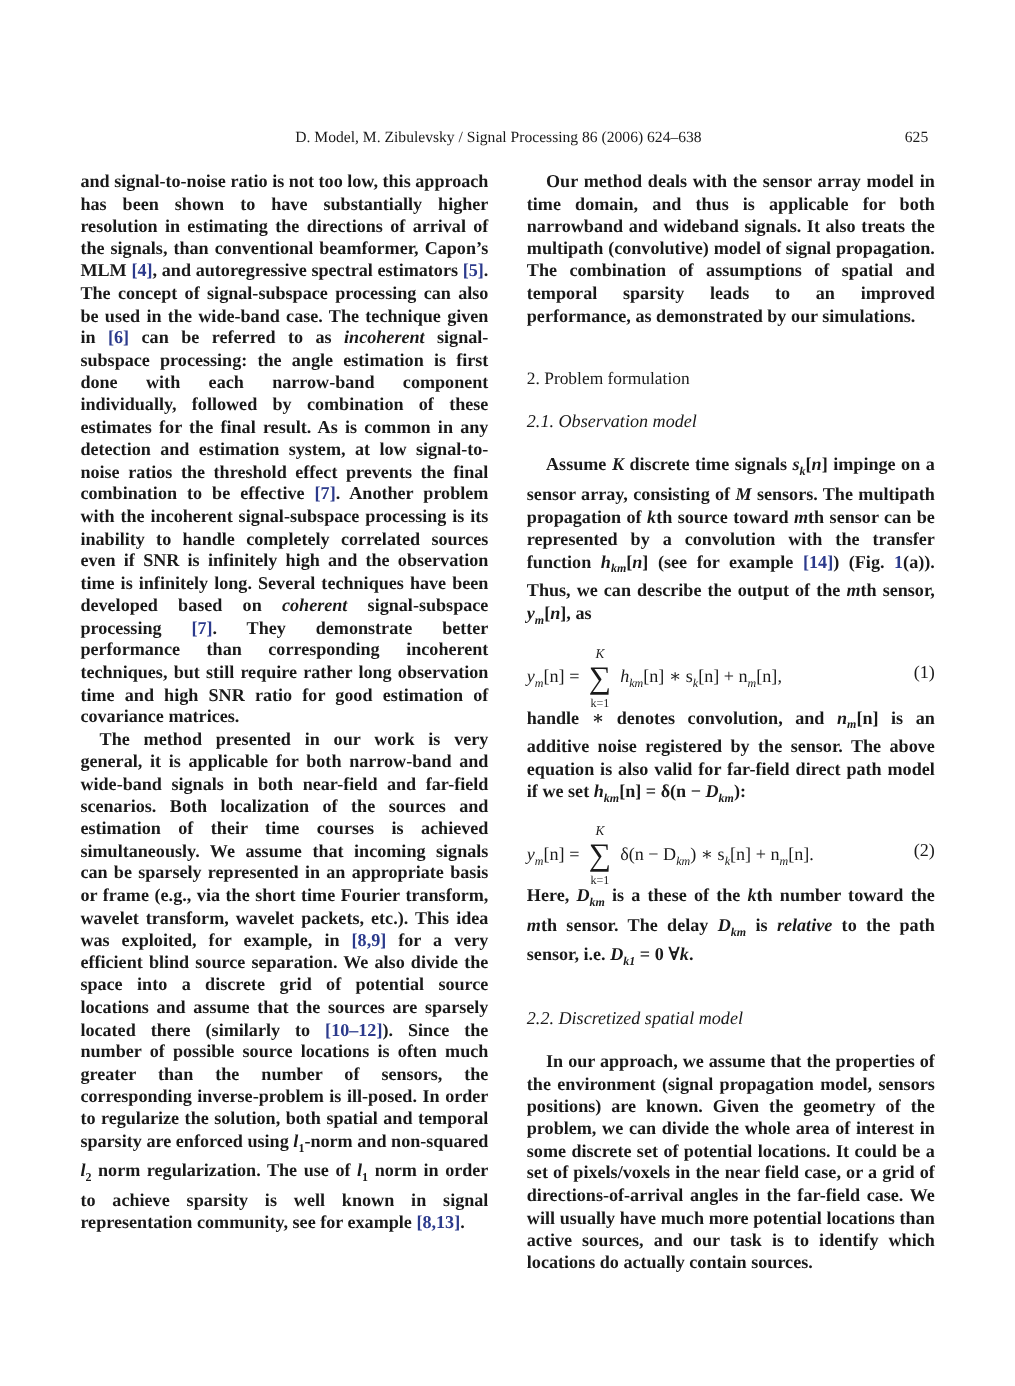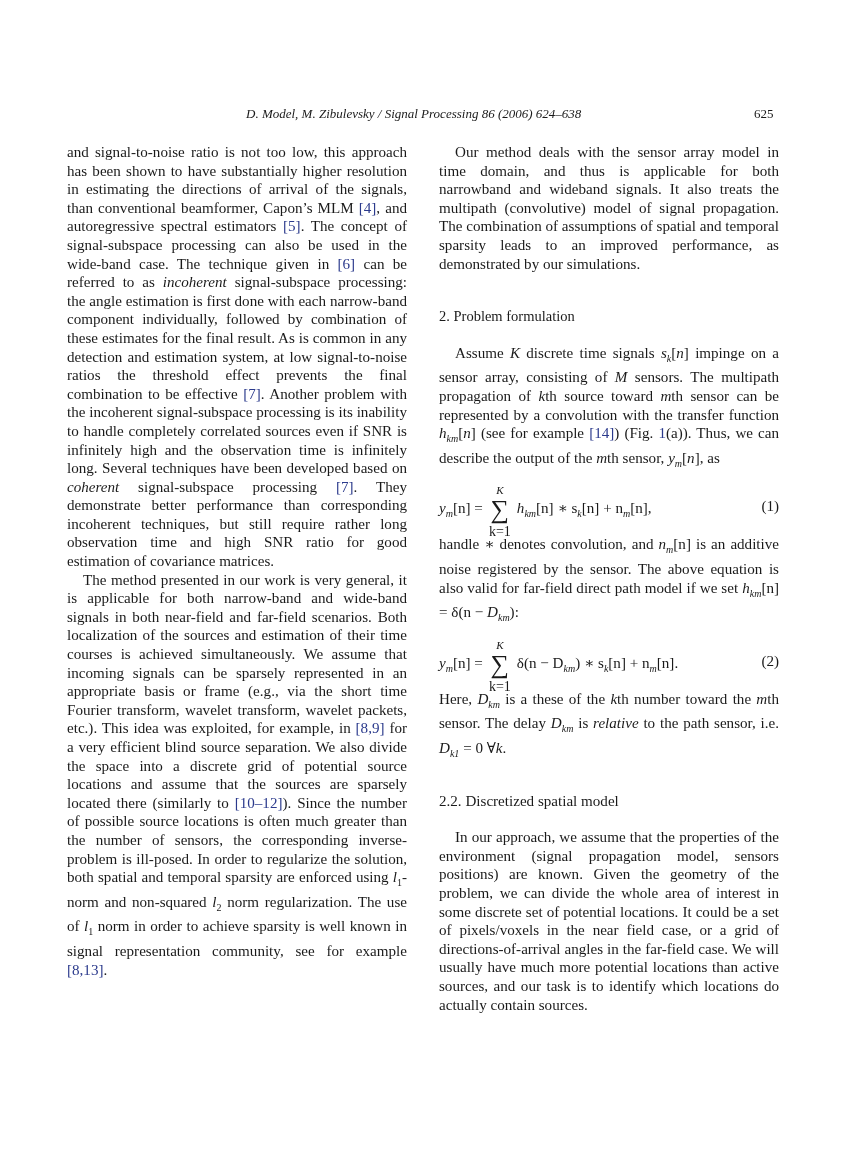--- a/index.html
+++ b/index.html
@@ -1,57 +1,58 @@
 <!DOCTYPE html>
 <html><head>
 <meta charset="utf-8">
 <style>
   html, body { margin:0; padding:0; background:#ffffff; }
   body { width:846px; height:1155px; position:relative; overflow:hidden;
          font-family:"Liberation Serif","DejaVu Serif",serif; color:#1a1a1a; }
   .header { position:absolute; top:106px; left:0; width:846px; height:20px; font-size:13px; }
-  .header .running { position:absolute; left:246px; top:0; font-style:italic; }
+  .header .running { position:absolute; left:246px; top:0; }
   .header .pageno { position:absolute; left:754px; top:0; }
   .col { position:absolute; top:143px; width:340px; font-size:15.1px; line-height:18.6px; text-align:justify; }
   .col.left { left:67px; }
   .col.right { left:439px; }
-  .col p { margin:0; }
+  .col p { margin:0;font-weight:bold; }
   .indent { text-indent:16px; }
   .ref { color:#2b3a8c; }
   .h1 { font-weight:normal; font-size:14.5px; margin-top:34px; margin-bottom:0; }
   .h2 { font-style:italic; font-size:15.1px; margin-top:17px; }
-  .h2b { font-size:15.1px; margin-top:28px; }
+  .h2b { font-style:italic; font-size:15.1px; margin-top:28px; }
   .gap { height:18px; }
   .eq { position:relative; height:56px; margin:4px 0 2px 0; font-size:15.1px; }
   .eq .body { position:absolute; left:0; top:20px; white-space:nowrap; }
   .eq .num { position:absolute; right:0; top:20px; }
   .sum { display:inline-block; position:relative; width:26px; text-align:center; vertical-align:middle; margin:0 4px; }
   .sum .sig { font-size:26px; line-height:26px; display:block; }
   .sum .up { position:absolute; top:-16px; left:0; width:26px; font-size:11px; font-style:italic; }
-  .sum .lo { position:absolute; top:26px; left:0; width:26px; font-size:14px; }
+  .sum .lo { position:absolute; top:26px; left:0; width:26px; font-size:10px; }
   i { font-style:italic; }
   sub { font-size:10px; }
 </style>
 </head>
 <body>
 
 <div class="header">
   <span class="running">D. Model, M. Zibulevsky / Signal Processing 86 (2006) 624–638</span>
   <span class="pageno">625</span>
 </div>
 
 <div class="col left">
   <p><span>and signal-to-noise ratio is not too low, this approach has been shown to have substantially higher resolution in estimating the directions of arrival of the signals, than conventional beamformer, Capon’s MLM </span><span class="ref">[4]</span><span>, and autoregressive spectral estimators </span><span class="ref">[5]</span><span>. The concept of signal-subspace processing can also be used in the wide-band case. The technique given in </span><span class="ref">[6]</span><span> can be referred to as </span><i>incoherent</i><span> signal-subspace processing: the angle estimation is first done with each narrow-band component individually, followed by combination of these estimates for the final result. As is common in any detection and estimation system, at low signal-to-noise ratios the threshold effect prevents the final combination to be effective </span><span class="ref">[7]</span><span>. Another problem with the incoherent signal-subspace processing is its inability to handle completely correlated sources even if SNR is infinitely high and the observation time is infinitely long. Several techniques have been developed based on </span><i>coherent</i><span> signal-subspace processing </span><span class="ref">[7]</span><span>. They demonstrate better performance than corresponding incoherent techniques, but still require rather long observation time and high SNR ratio for good estimation of covariance matrices.</span></p>
   <p class="indent"><span>The method presented in our work is very general, it is applicable for both narrow-band and wide-band signals in both near-field and far-field scenarios. Both localization of the sources and estimation of their time courses is achieved simultaneously. We assume that incoming signals can be sparsely represented in an appropriate basis or frame (e.g., via the short time Fourier transform, wavelet transform, wavelet packets, etc.). This idea was exploited, for example, in </span><span class="ref">[8,9]</span><span> for a very efficient blind source separation. We also divide the space into a discrete grid of potential source locations and assume that the sources are sparsely located there (similarly to </span><span class="ref">[10–12]</span><span>). Since the number of possible source locations is often much greater than the number of sensors, the corresponding inverse-problem is ill-posed. In order to regularize the solution, both spatial and temporal sparsity are enforced using </span><i>l</i><sub>1</sub><span>-norm and non-squared </span><i>l</i><sub>2</sub><span> norm regularization. The use of </span><i>l</i><sub>1</sub><span> norm in order to achieve sparsity is well known in signal representation community, see for example </span><span class="ref">[8,13]</span><span>.</span></p>
 </div>
 
 <div class="col right">
   <p class="indent">Our method deals with the sensor array model in time domain, and thus is applicable for both narrowband and wideband signals. It also treats the multipath (convolutive) model of signal propagation. The combination of assumptions of spatial and temporal sparsity leads to an improved performance, as demonstrated by our simulations.</p>
 
   <div class="h1">2.  Problem formulation</div>
+  <div class="h2">2.1.  Observation model</div>
   <div class="gap"></div>
 
   <p class="indent"><span>Assume </span><i>K</i><span> discrete time signals </span><i>s</i><sub><i>k</i></sub><span>[</span><i>n</i><span>] impinge on a sensor array, consisting of </span><i>M</i><span> sensors. The multipath propagation of </span><i>k</i><span>th source toward </span><i>m</i><span>th sensor can be represented by a convolution with the transfer function </span><i>h</i><sub><i>km</i></sub><span>[</span><i>n</i><span>] (see for example </span><span class="ref">[14]</span><span>) (Fig. </span><span class="ref">1</span><span>(a)). Thus, we can describe the output of the </span><i>m</i><span>th sensor, </span><i>y</i><sub><i>m</i></sub><span>[</span><i>n</i><span>], as</span></p>
 
   <div class="eq">
     <span class="body"><i>y</i><sub><i>m</i></sub><span>[n] =</span><span class="sum"><span class="up">K</span><span class="sig">∑</span><span class="lo">k=1</span></span><i>h</i><sub><i>km</i></sub><span>[n] ∗ s</span><sub><i>k</i></sub><span>[n] + n</span><sub><i>m</i></sub><span>[n],</span></span>
     <span class="num">(1)</span>
   </div>
 
   <p><span>handle ∗ denotes convolution, and </span><i>n</i><sub><i>m</i></sub><span>[n] is an additive noise registered by the sensor. The above equation is also valid for far-field direct path model if we set </span><i>h</i><sub><i>km</i></sub><span>[n] = δ(n − </span><i>D</i><sub><i>km</i></sub><span>):</span></p>

